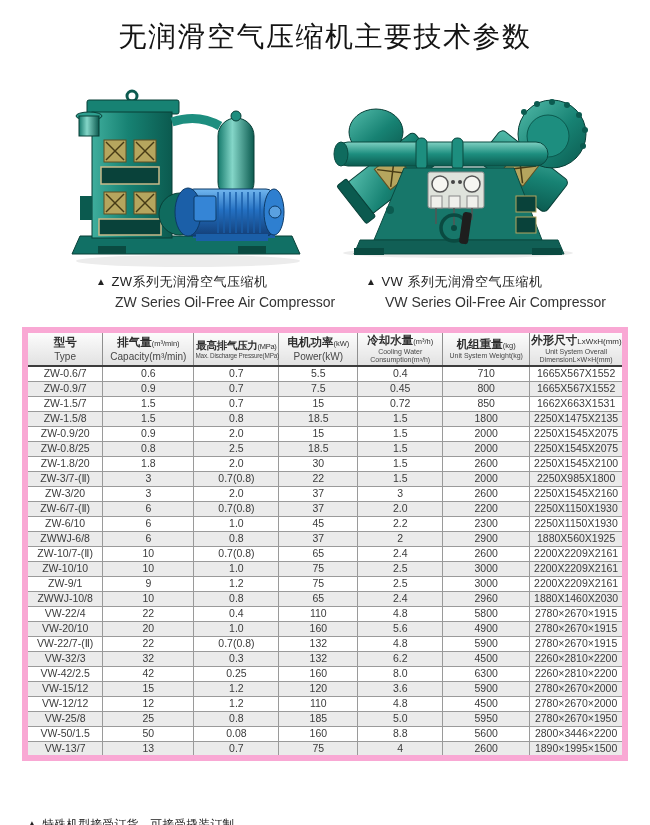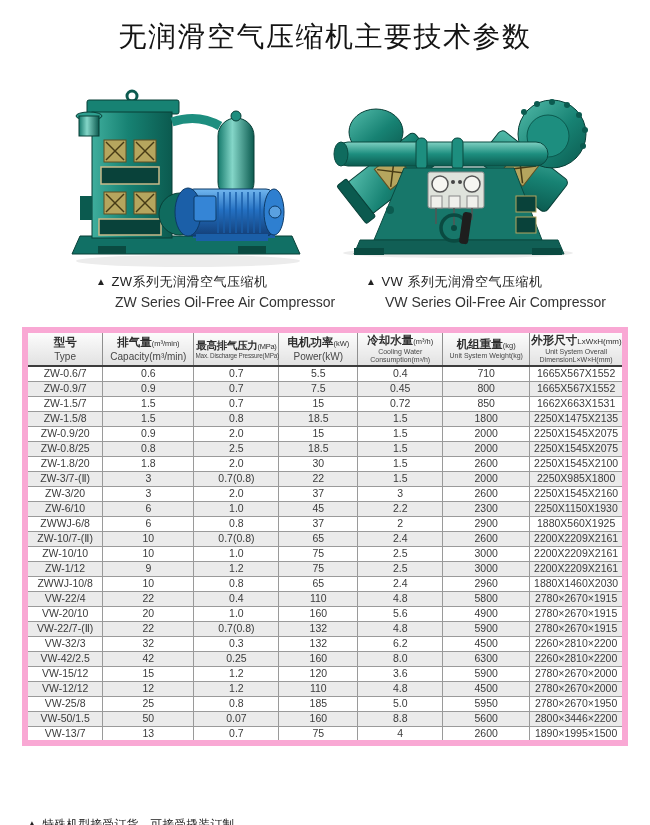--- a/index.html
+++ b/index.html
@@ -323,20 +323,29 @@
         <tr>
           <td>ZW-3/20</td>
           <td>3</td>
           <td>2.0</td>
           <td>37</td>
           <td>3</td>
           <td>2600</td>
           <td>2250X1545X2160</td>
         </tr>
         <tr>
+          <td>ZW-6/7-(Ⅱ)</td>
+          <td>6</td>
+          <td>0.7(0.8)</td>
+          <td>37</td>
+          <td>2.0</td>
+          <td>2200</td>
+          <td>2250X1150X1930</td>
+        </tr>
+        <tr>
           <td>ZW-6/10</td>
           <td>6</td>
           <td>1.0</td>
           <td>45</td>
           <td>2.2</td>
           <td>2300</td>
           <td>2250X1150X1930</td>
         </tr>
         <tr>
           <td>ZWWJ-6/8</td>
@@ -359,21 +368,21 @@
         <tr>
           <td>ZW-10/10</td>
           <td>10</td>
           <td>1.0</td>
           <td>75</td>
           <td>2.5</td>
           <td>3000</td>
           <td>2200X2209X2161</td>
         </tr>
         <tr>
-          <td>ZW-1/12</td>
+          <td>ZW-9/1</td>
           <td>9</td>
           <td>1.2</td>
           <td>75</td>
           <td>2.5</td>
           <td>3000</td>
           <td>2200X2209X2161</td>
         </tr>
         <tr>
           <td>ZWWJ-10/8</td>
           <td>10</td>
@@ -451,21 +460,21 @@
           <td>25</td>
           <td>0.8</td>
           <td>185</td>
           <td>5.0</td>
           <td>5950</td>
           <td>2780×2670×1950</td>
         </tr>
         <tr>
           <td>VW-50/1.5</td>
           <td>50</td>
-          <td>0.07</td>
+          <td>0.08</td>
           <td>160</td>
           <td>8.8</td>
           <td>5600</td>
           <td>2800×3446×2200</td>
         </tr>
         <tr>
           <td>VW-13/7</td>
           <td>13</td>
           <td>0.7</td>
           <td>75</td>

